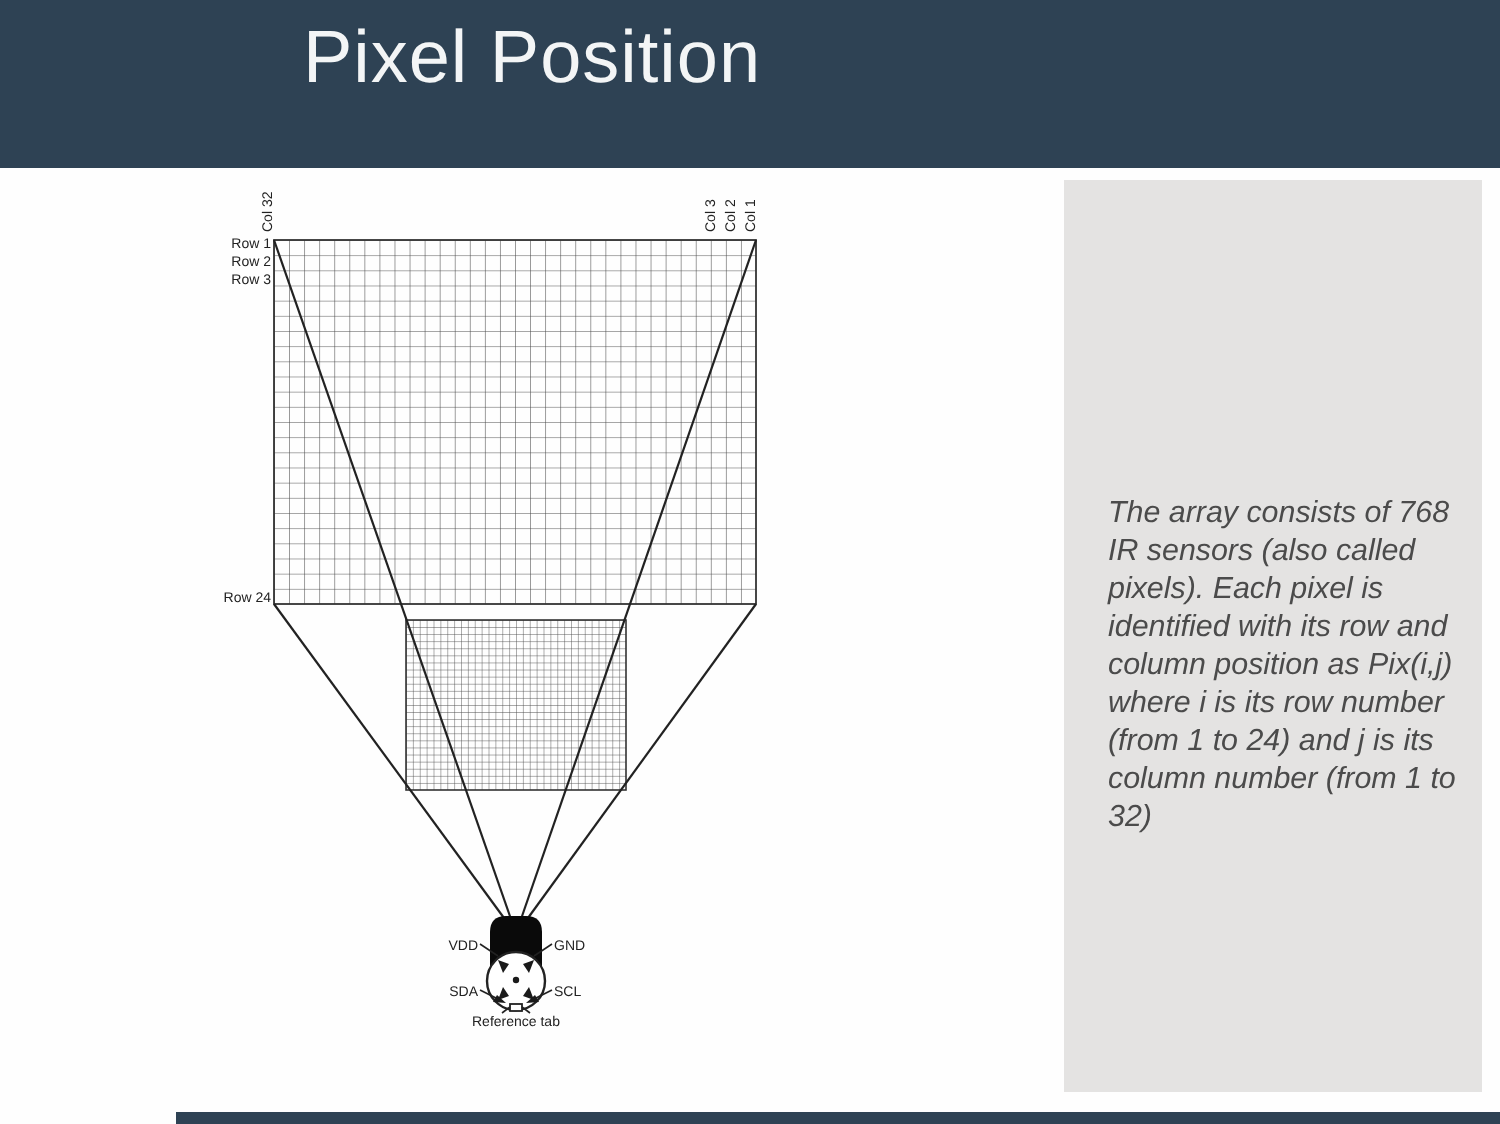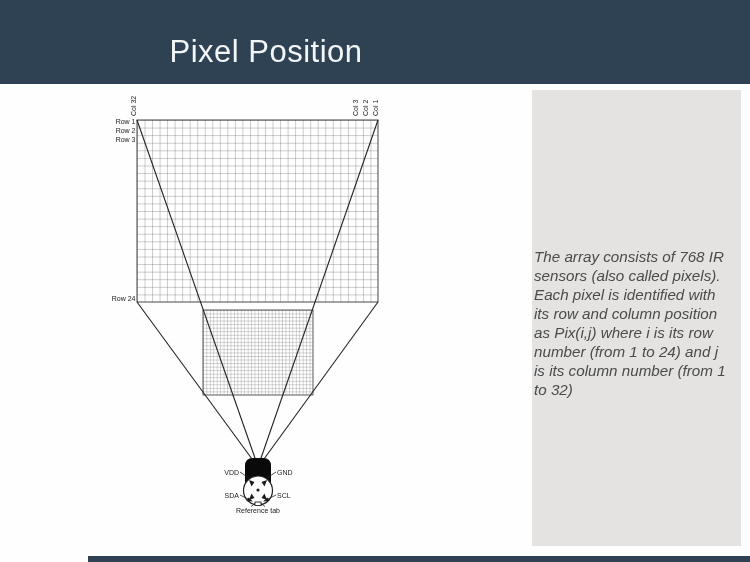--- a/index.html
+++ b/index.html
@@ -7,31 +7,31 @@
     --sidebar_text_color:#4b4b4b; --caption_color:#55ad92;
     --diagram_stroke:#333333; --footer_bg:#2e4254;
   }
   *{margin:0;padding:0;box-sizing:border-box;}
   html,body{width:750px;height:562px;overflow:hidden;background:#ffffff;
     font-family:"Liberation Sans",sans-serif;}
   .slide{position:relative;width:750px;height:562px;background:#fefefe;}
 
   .header{position:absolute;left:0;top:0;width:750px;height:84px;
     background:var(--header_bg);}
-  .header h1{width:532px;text-align:center;padding-top:34px;
-    font-size:31px;font-weight:300;letter-spacing:.5px;
+  .header h1{width:532px;text-align:center;padding-top:8px;
+    font-size:37px;font-weight:300;letter-spacing:.5px;
     color:var(--title_color);font-family:"Liberation Sans",sans-serif;}
 
   .diagram{position:absolute;left:80px;top:85px;width:400px;height:440px;}
 
   .caption{position:absolute;left:180px;top:537px;width:260px;
     font-size:10px;font-style:italic;color:var(--caption_color);}
 
   .sidebar{position:absolute;left:532px;top:90px;width:209px;height:456px;
-    background:var(--sidebar_bg);padding:157px 8px 0 2px;}
+    background:var(--sidebar_bg);padding:157px 8px 0 22px;}
   .sidebar p{font-size:15.2px;line-height:19px;font-style:italic;
     color:var(--sidebar_text_color);}
 
   .footer-bar{position:absolute;left:88px;top:556px;width:662px;height:6px;
     background:var(--footer_bg);}
 
   svg text{font-family:"Liberation Sans",sans-serif;fill:#222;}
 </style>
 </head>
 <body>

